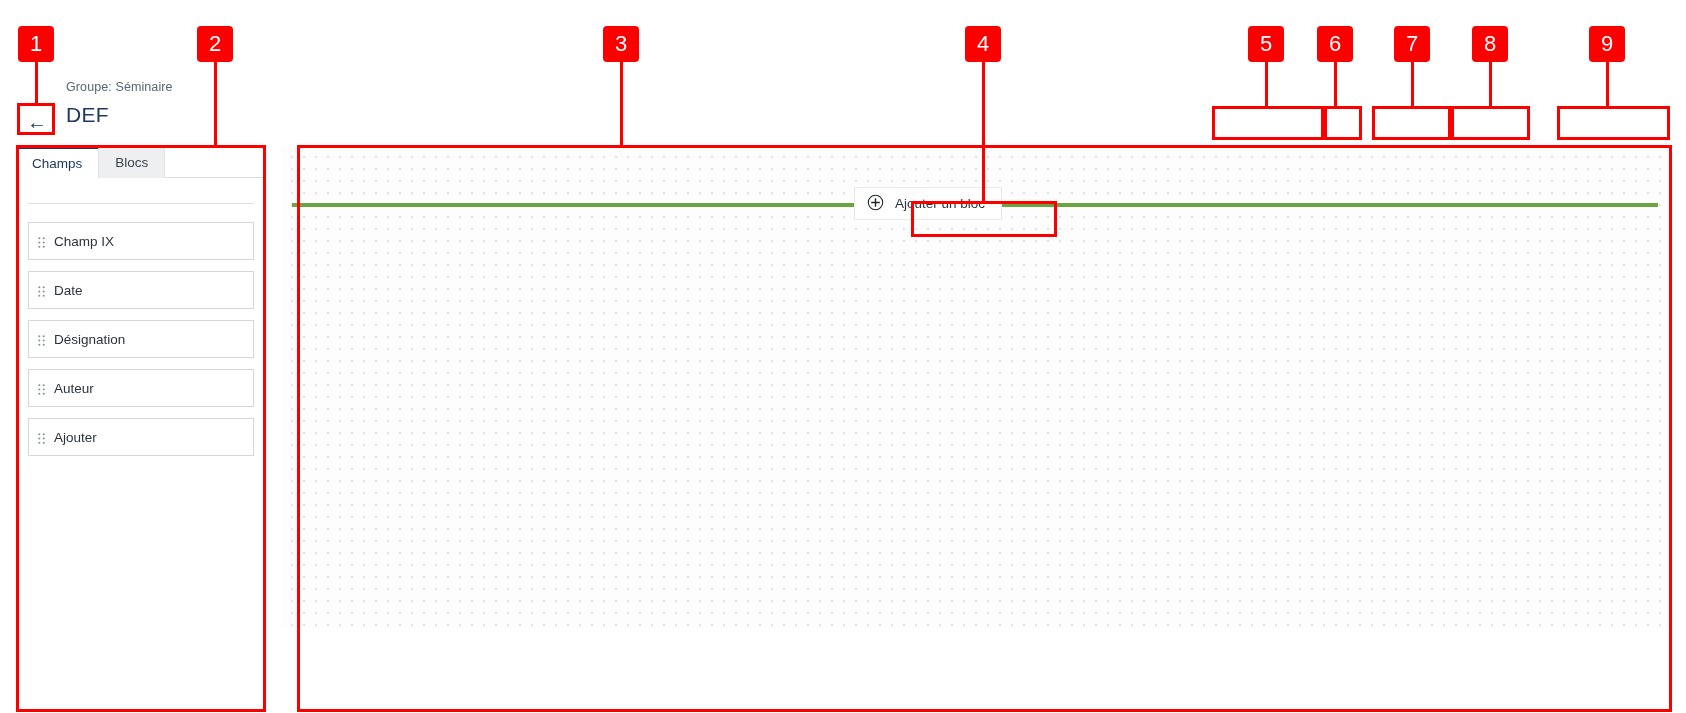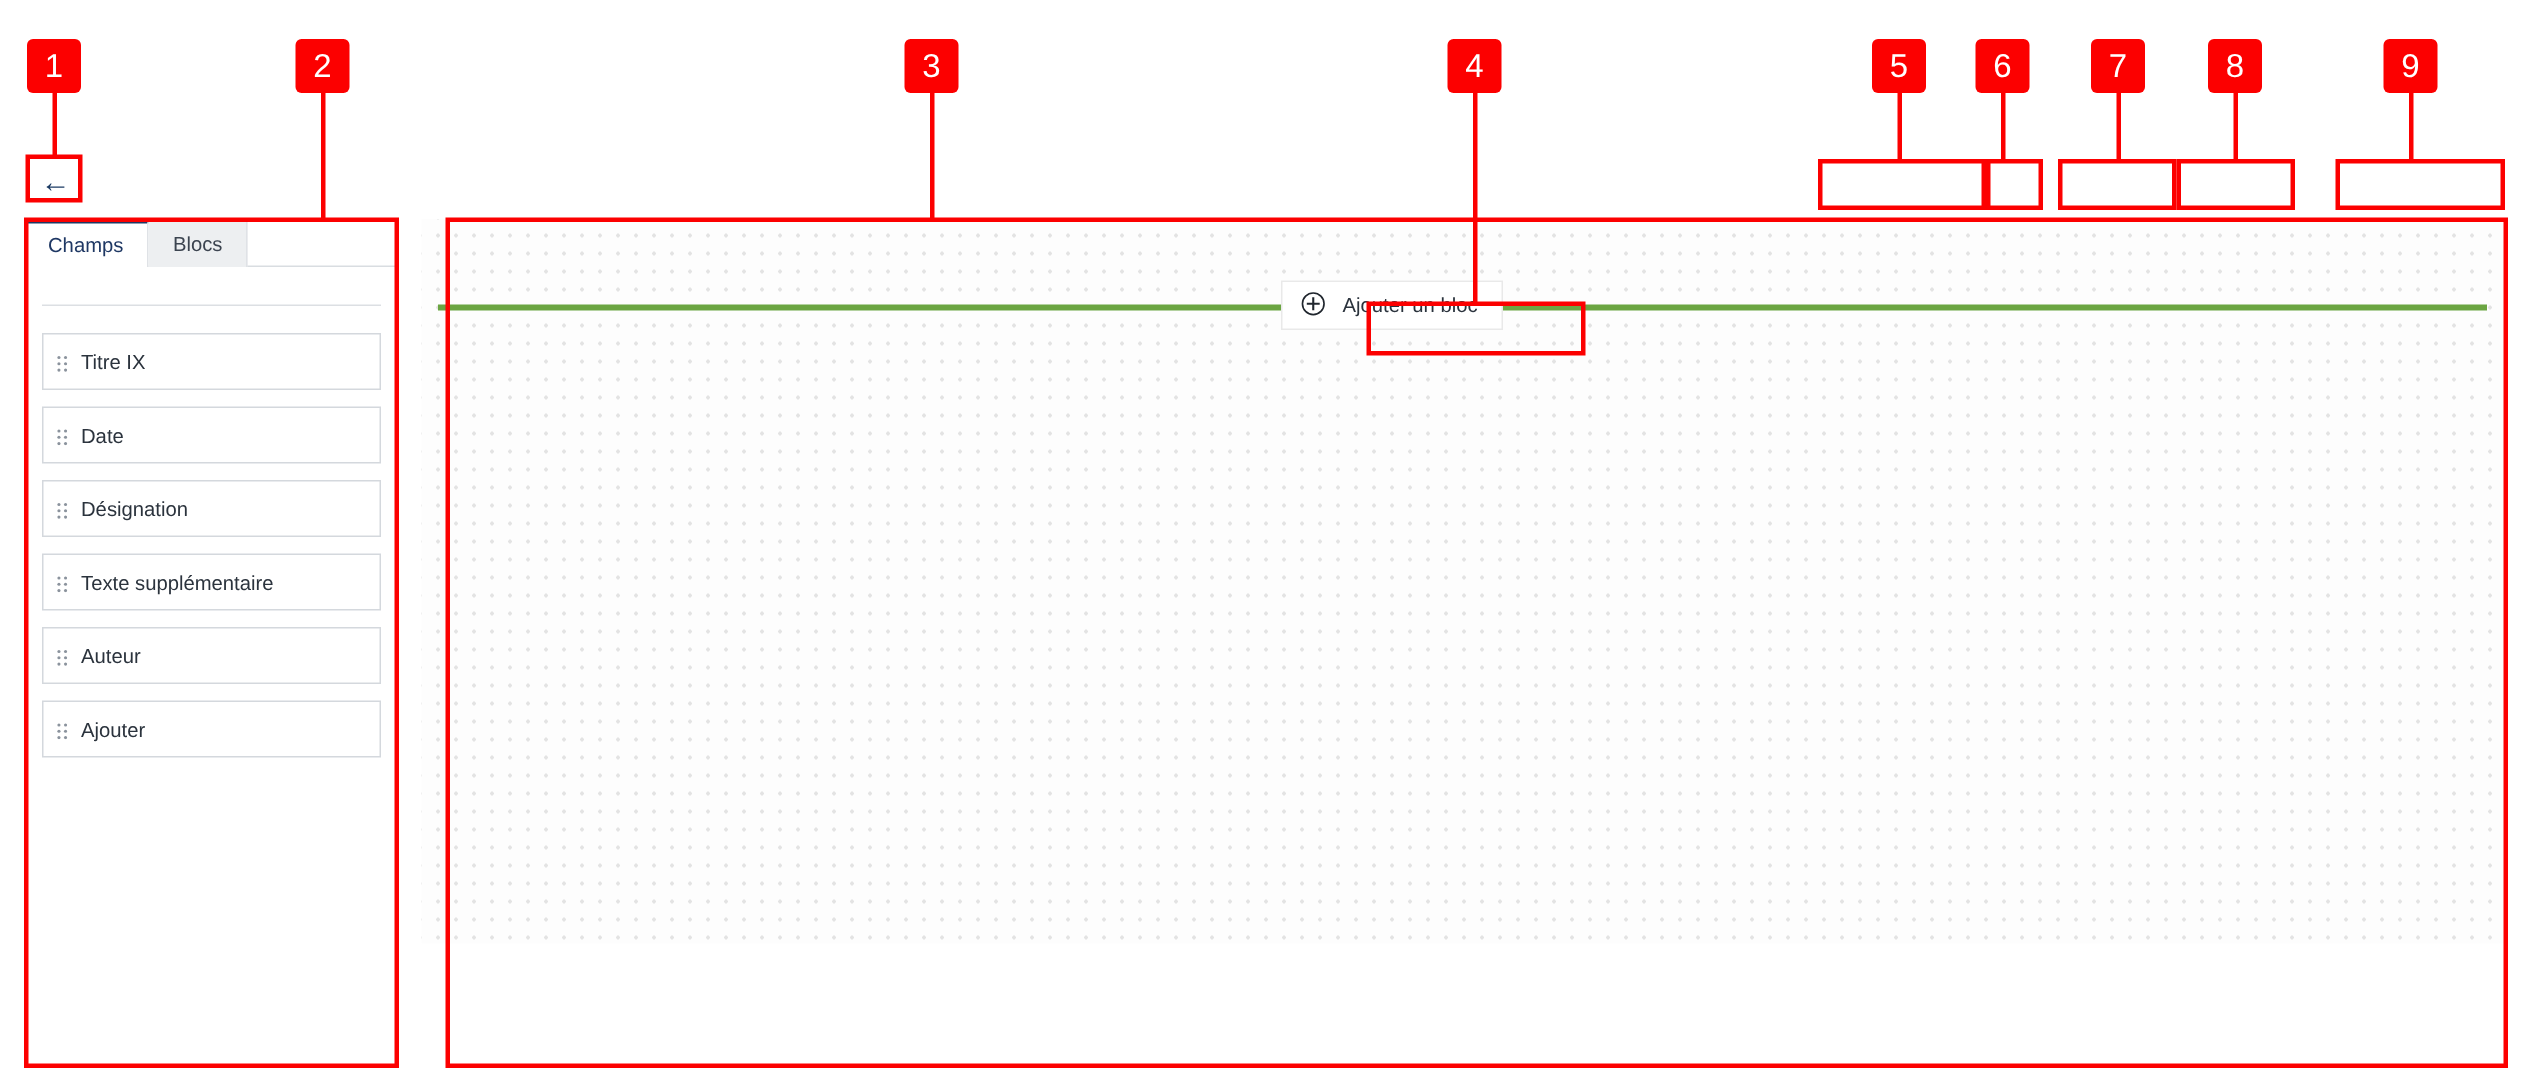--- a/index.html
+++ b/index.html
@@ -110,20 +110,24 @@
 </style>
 </head>
 <body>
 
 <div id="root">
 
   <div class="header">
     <button class="back-btn">
       <span>←</span>
     </button>
+    <div class="title-wrap">
+      <div class="group-label">Groupe: Séminaire</div>
+      <div class="page-title">DEF</div>
+    </div>
 
     <div class="toolbar">
       <span class="affichage-label">Affichage</span>
       <span class="select-wrap">
         <select class="view-select">
           <option>DEF</option>
         </select>
         <span class="select-chev">
           <svg width="12" height="8" viewBox="0 0 12 8">
               <path d="M1 1.5 L6 6.5 L11 1.5" stroke="#394350" stroke-width="1.6" fill="none"></path>
@@ -170,21 +174,21 @@
         <span class="drag-dots">
           <svg width="7" height="11" viewBox="0 0 7 11">
             <circle cx="1.3" cy="1.3" r="1.05" fill="#8b939d"></circle>
               <circle cx="5.7" cy="1.3" r="1.05" fill="#8b939d"></circle>
             <circle cx="1.3" cy="5.5" r="1.05" fill="#8b939d"></circle>
               <circle cx="5.7" cy="5.5" r="1.05" fill="#8b939d"></circle>
             <circle cx="1.3" cy="9.7" r="1.05" fill="#8b939d"></circle>
               <circle cx="5.7" cy="9.7" r="1.05" fill="#8b939d"></circle>
           </svg>
         </span>
-        <span>Titre IX</span>
+        <span>Champ IX</span>
       </div>
 
       <div class="field-item">
         <span class="drag-dots">
           <svg width="7" height="11" viewBox="0 0 7 11">
             <circle cx="1.3" cy="1.3" r="1.05" fill="#8b939d"></circle>
               <circle cx="5.7" cy="1.3" r="1.05" fill="#8b939d"></circle>
             <circle cx="1.3" cy="5.5" r="1.05" fill="#8b939d"></circle>
               <circle cx="5.7" cy="5.5" r="1.05" fill="#8b939d"></circle>
             <circle cx="1.3" cy="9.7" r="1.05" fill="#8b939d"></circle>
@@ -201,33 +205,20 @@
               <circle cx="5.7" cy="1.3" r="1.05" fill="#8b939d"></circle>
             <circle cx="1.3" cy="5.5" r="1.05" fill="#8b939d"></circle>
               <circle cx="5.7" cy="5.5" r="1.05" fill="#8b939d"></circle>
             <circle cx="1.3" cy="9.7" r="1.05" fill="#8b939d"></circle>
               <circle cx="5.7" cy="9.7" r="1.05" fill="#8b939d"></circle>
           </svg>
         </span>
         <span>Désignation</span>
       </div>
 
-      <div class="field-item">
-        <span class="drag-dots">
-          <svg width="7" height="11" viewBox="0 0 7 11">
-            <circle cx="1.3" cy="1.3" r="1.05" fill="#8b939d"></circle>
-              <circle cx="5.7" cy="1.3" r="1.05" fill="#8b939d"></circle>
-            <circle cx="1.3" cy="5.5" r="1.05" fill="#8b939d"></circle>
-              <circle cx="5.7" cy="5.5" r="1.05" fill="#8b939d"></circle>
-            <circle cx="1.3" cy="9.7" r="1.05" fill="#8b939d"></circle>
-              <circle cx="5.7" cy="9.7" r="1.05" fill="#8b939d"></circle>
-          </svg>
-        </span>
-        <span>Texte supplémentaire</span>
-      </div>
 
 
       <div class="field-item">
         <span class="drag-dots">
           <svg width="7" height="11" viewBox="0 0 7 11">
             <circle cx="1.3" cy="1.3" r="1.05" fill="#8b939d"></circle>
               <circle cx="5.7" cy="1.3" r="1.05" fill="#8b939d"></circle>
             <circle cx="1.3" cy="5.5" r="1.05" fill="#8b939d"></circle>
               <circle cx="5.7" cy="5.5" r="1.05" fill="#8b939d"></circle>
             <circle cx="1.3" cy="9.7" r="1.05" fill="#8b939d"></circle>

